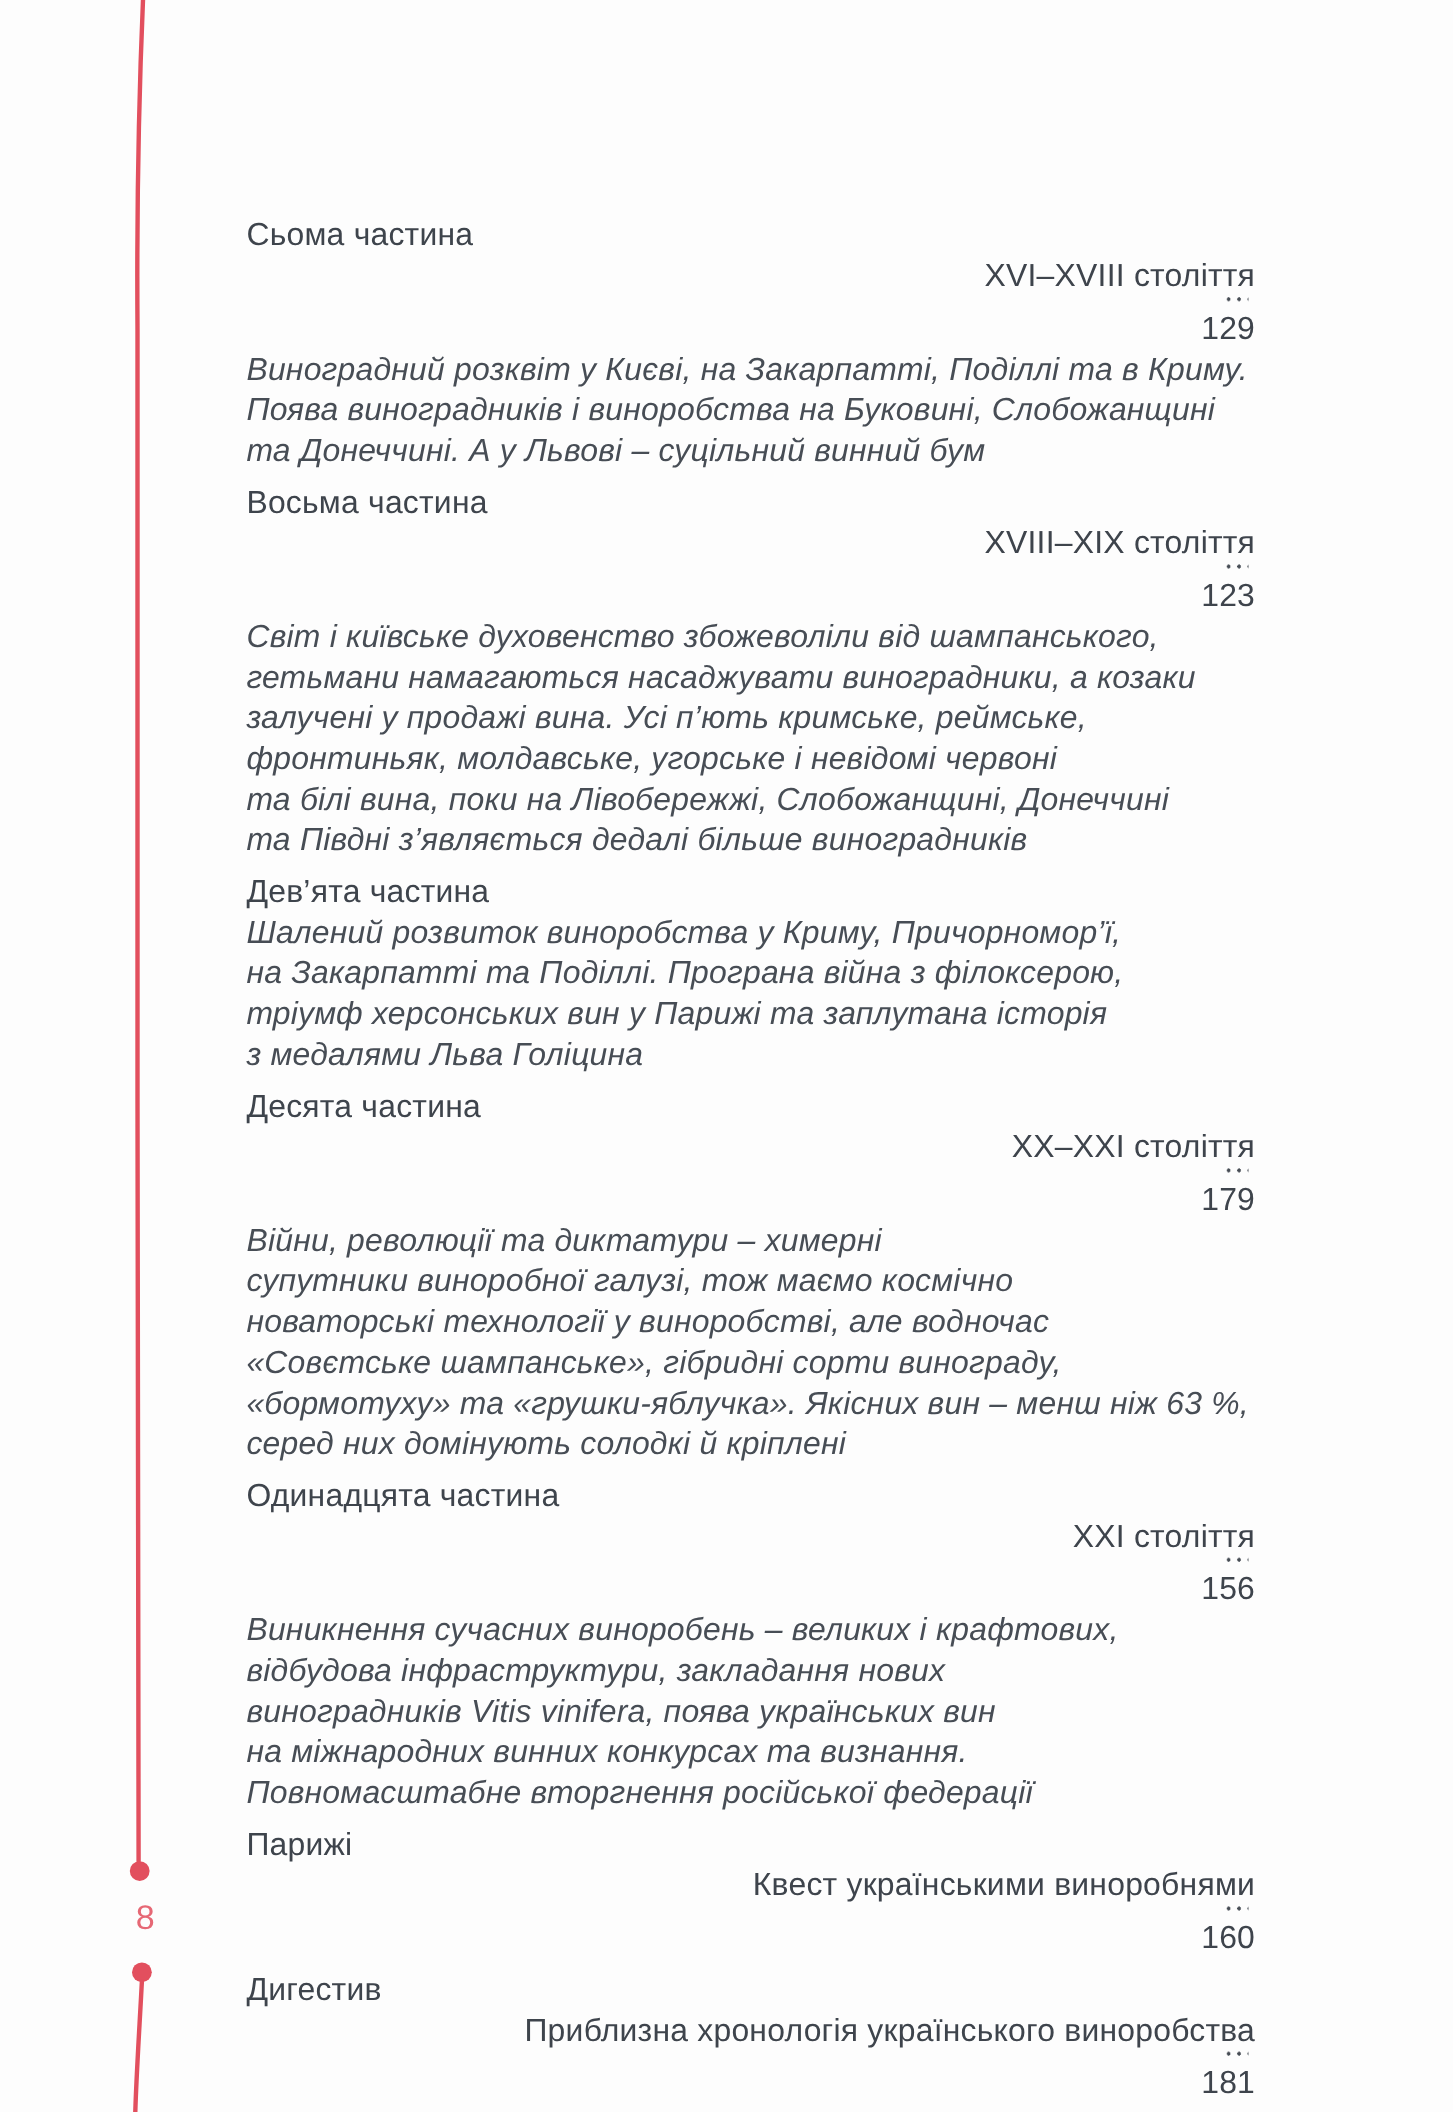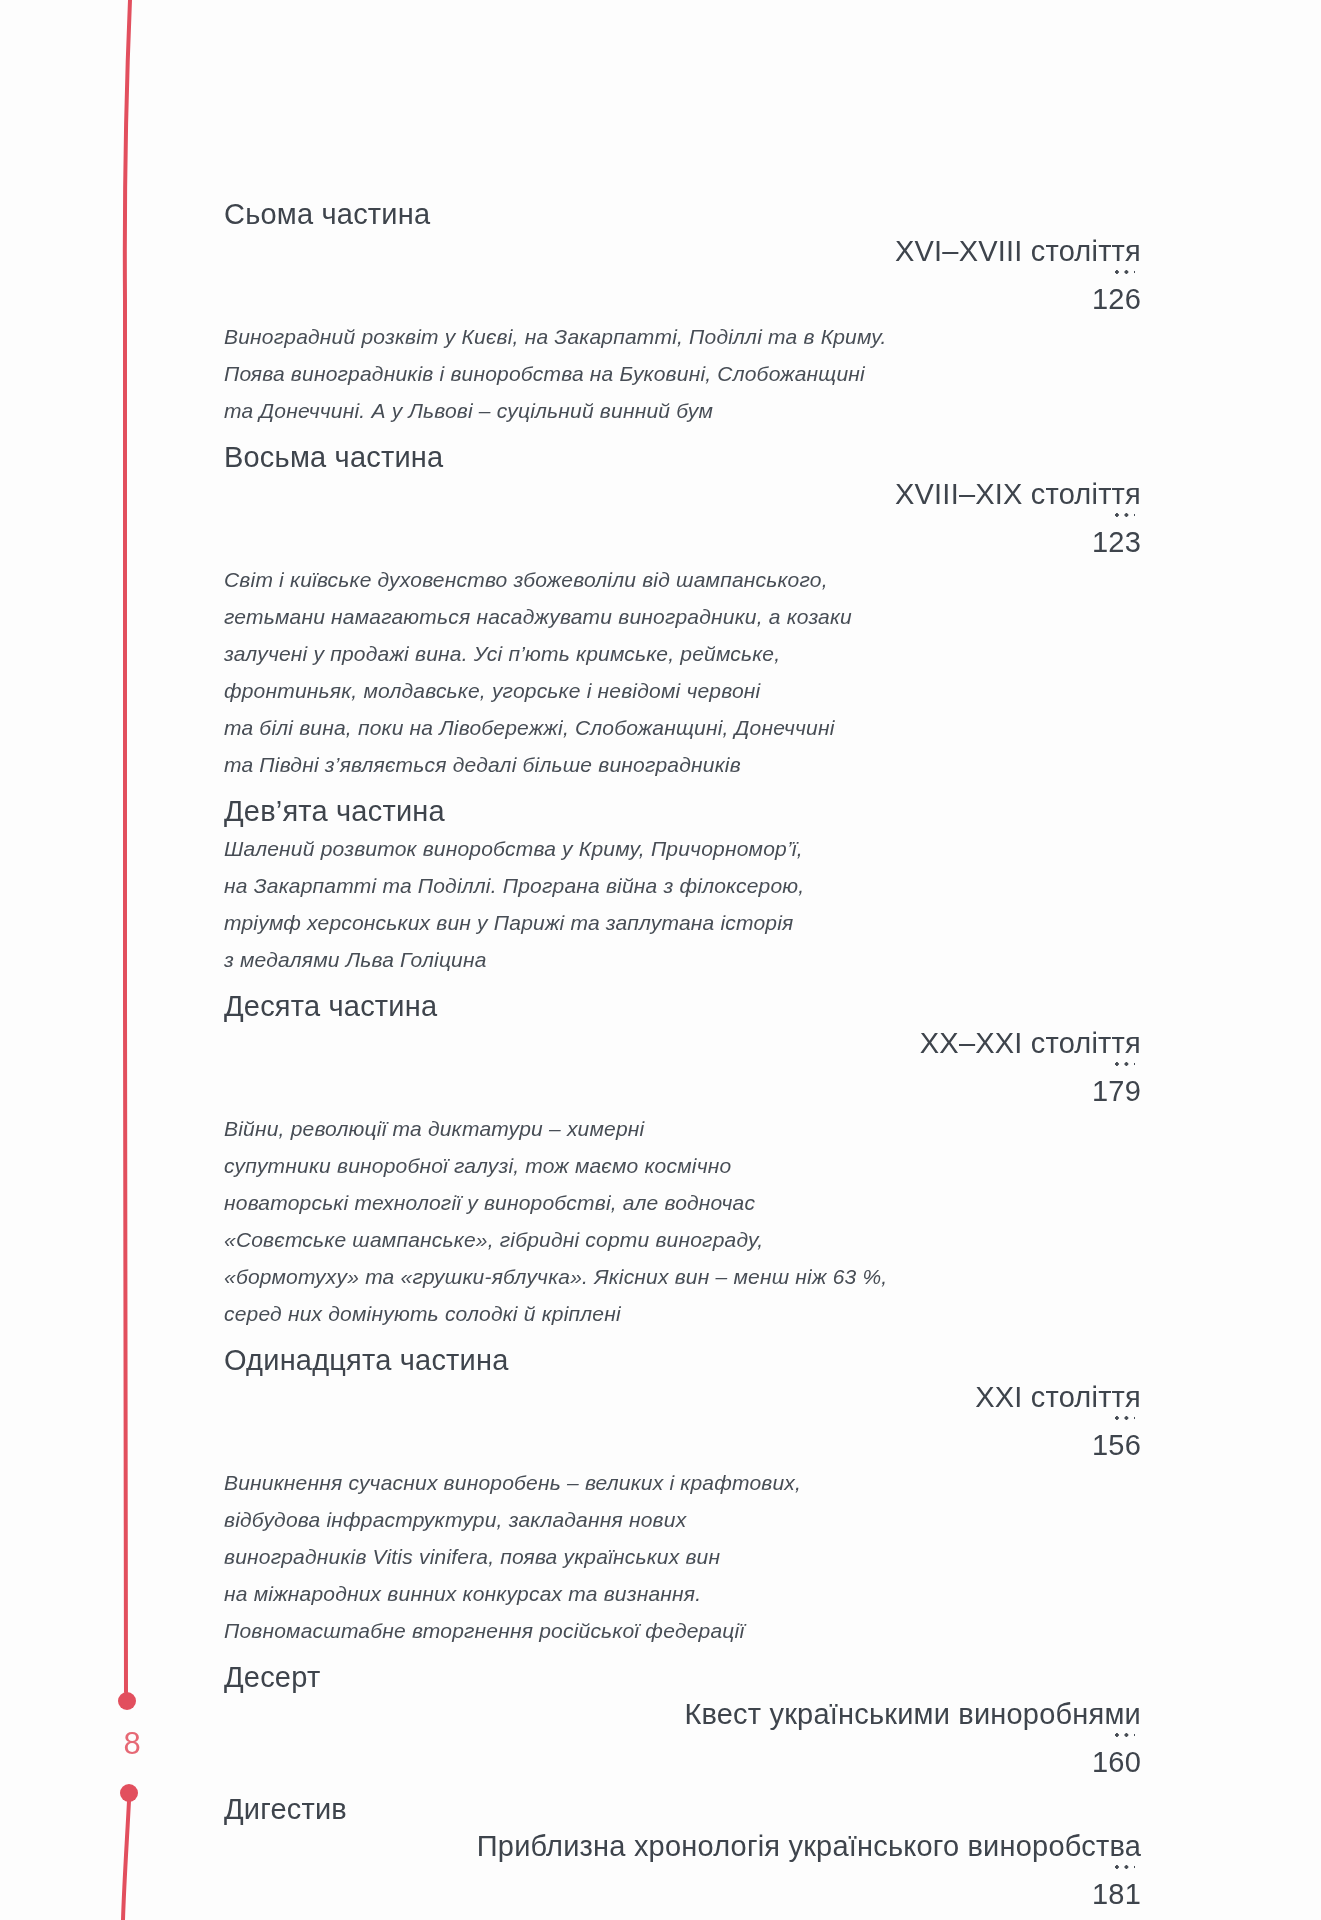--- a/index.html
+++ b/index.html
@@ -60,21 +60,21 @@
     background-size:9.5px 4px;
     background-repeat:repeat-x;
     min-width:20px;
   }
   .pagenum{
     white-space:nowrap;
     color:var(--text);
   }
   .desc{
     font-style:italic;
-    font-size:21px;
+    font-size:29px;
     line-height:37px;
     color:var(--text-italic);
     white-space:pre-line;
     letter-spacing:0.2px;
   }
   .folio{
     position:absolute;
     left:112px;top:1726px;
     width:40px;
     text-align:center;
@@ -94,21 +94,21 @@
     <circle cx="129" cy="1793" r="9" fill="currentColor"></circle>
     <path d="M129,1801 C127,1840 124,1885 123,1920" fill="none" stroke="currentColor" stroke-width="4" stroke-linecap="round"></path>
   </svg>
 
   <main class="content" id="toc-list">
   <section class="entry">
     <div class="heading">Сьома частина</div>
     <div class="title-row">
       <span class="title">XVI–XVIII століття</span>
       <span class="leader"></span>
-      <span class="pagenum">126</span>
+      <span class="pagenum">129</span>
     </div>
     <div class="desc">Виноградний розквіт у Києві, на Закарпатті, Поділлі та в Криму.
 Поява виноградників і виноробства на Буковині, Слобожанщині
 та Донеччині. А у Львові – суцільний винний бум</div>
   </section>
 
   <section class="entry">
     <div class="heading">Восьма частина</div>
     <div class="title-row">
       <span class="title">XVIII–XIX століття</span>
@@ -154,21 +154,21 @@
       <span class="pagenum">156</span>
     </div>
     <div class="desc">Виникнення сучасних виноробень – великих і крафтових,
 відбудова інфраструктури, закладання нових
 виноградників Vitis vinifera, поява українських вин
 на міжнародних винних конкурсах та визнання.
 Повномасштабне вторгнення російської федерації</div>
   </section>
 
   <section class="entry extra-gap">
-    <div class="heading">Десерт</div>
+    <div class="heading">Парижі</div>
     <div class="title-row">
       <span class="title">Квест українськими виноробнями</span>
       <span class="leader"></span>
       <span class="pagenum">160</span>
     </div>
 
   </section>
 
   <section class="entry extra-gap">
     <div class="heading">Дигестив</div>

